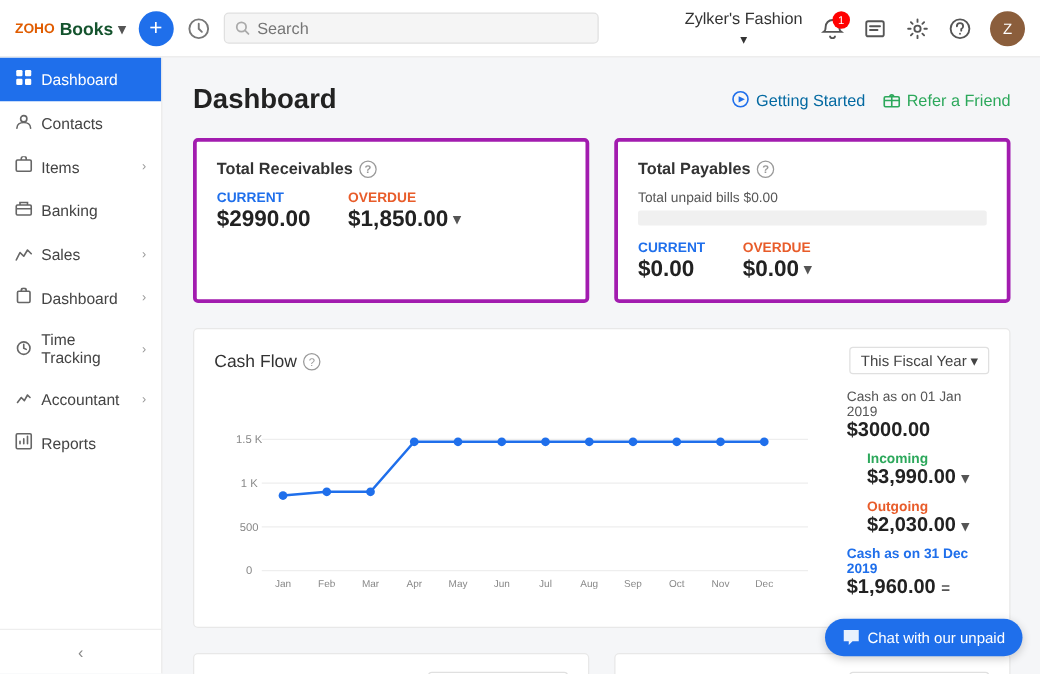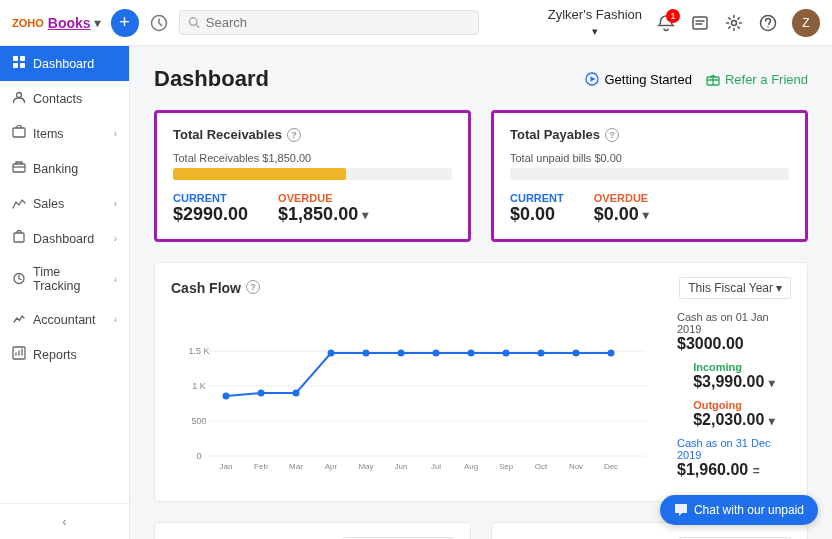--- a/index.html
+++ b/index.html
@@ -28,21 +28,21 @@
     .si-icon { font-size: 14px; color: #666; flex-shrink: 0; }
     .si-label { font-size: 12.5px; }
     .si-arrow { margin-left: auto; font-size: 10px; color: #999; }
     .sidebar-collapse { margin-top: auto; padding: 10px; display: flex; justify-content: center; cursor: pointer; color: #888; border-top: 1px solid #eee; }
 
     
     .content { flex: 1; overflow-y: auto; padding: 20px 24px; }
     .page-header { display: flex; align-items: center; margin-bottom: 18px; }
     .page-title { font-size: 22px; font-weight: 600; color: #222; flex: 1; }
     .header-actions { display: flex; align-items: center; gap: 14px; }
-    .header-link { display: flex; align-items: center; gap: 5px; color: #000000; font-size: 13px; cursor: pointer; }
+    .header-link { display: flex; align-items: center; gap: 5px; color: #0369a1; font-size: 13px; cursor: pointer; }
     .header-link-green { color: #2ca85b; }
 
     
     .cards-row { display: flex; gap: 20px; margin-bottom: 20px; }
     .card { background: #fff; border: 3px solid #a21caf; border-radius: 4px; padding: 14px 16px; flex: 1; }
     .card-title { font-size: 13px; font-weight: 600; color: #333; display: flex; align-items: center; gap: 5px; margin-bottom: 10px; }
     .info-icon { width: 14px; height: 14px; border-radius: 50%; border: 1.5px solid #999; display: inline-flex; align-items: center; justify-content: center; font-size: 9px; color: #999; }
     .receivables-bar-container { margin-bottom: 12px; }
     .bar-label { font-size: 11px; color: #555; margin-bottom: 4px; }
     .bar-track { height: 12px; background: #f0f0f0; border-radius: 2px; overflow: hidden; }
@@ -52,48 +52,48 @@
     .amount-block { }
     .amount-label { font-size: 11px; font-weight: 600; }
     .amount-label.current { color: #1f6feb; }
     .amount-label.overdue { color: #e85c2a; }
     .amount-value { font-size: 18px; font-weight: 600; color: #222; display: flex; align-items: center; gap: 4px; }
     .amount-dropdown { font-size: 12px; color: #555; cursor: pointer; }
 
     
     .cash-flow-card { background: #fff; border: 1px solid #e8e8e8; border-radius: 4px; padding: 14px 16px; margin-bottom: 20px; }
     .card-header-row { display: flex; align-items: center; margin-bottom: 12px; }
-    .card-section-title { font-size: 14px; font-weight: 700; color: #333; display: flex; align-items: flex-start; gap: 5px; flex: 1; }
+    .card-section-title { font-size: 14px; font-weight: 400; color: #333; display: flex; align-items: flex-end; gap: 5px; flex: 1; }
     .filter-select { display: flex; align-items: center; gap: 3px; font-size: 12px; color: #444; cursor: pointer; border: 1px solid #e0e0e0; border-radius: 3px; padding: 3px 8px; background: #fff; }
     .cash-flow-body { display: flex; gap: 0; }
     .chart-area { flex: 1; position: relative; }
     .chart-labels-right { width: 130px; padding-left: 16px; display: flex; flex-direction: column; justify-content: space-between; font-size: 12px; align-items: center; }
     .chart-label-item { margin-bottom: 8px; }
     .chart-label-desc { color: #555; font-size: 11px; }
     .chart-label-val { font-size: 16px; font-weight: 600; color: #222; }
     .chart-label-incoming { color: #2ca85b; font-size: 11px; font-weight: 600; }
     .chart-label-outgoing { color: #e85c2a; font-size: 11px; font-weight: 600; }
-    .chart-label-blue { color: #1f6feb; font-size: 11px; font-weight: 400; cursor: pointer; }
+    .chart-label-blue { color: #1f6feb; font-size: 11px; font-weight: 700; cursor: pointer; }
 
     
     .bottom-cards-row { display: flex; gap: 20px; }
     .bottom-card { background: #fff; border: 1px solid #e8e8e8; border-radius: 4px; padding: 14px 16px; flex: 1; min-height: 90px; }
 
     .chat-btn { position: fixed; bottom: 14px; right: 14px; background: #1f6feb; color: #fff; border-radius: 20px; padding: 8px 14px; display: flex; align-items: center; gap: 6px; font-size: 12px; cursor: pointer; box-shadow: 0 2px 8px rgba(0,0,0,0.2); }
 
     
     .svg-chart { width: 100%; height: 160px; }
   </style>
 </head>
 <body>
 
 <div class="top-nav">
   <div class="logo">
     <span style="color:#e05c00; font-size:11px; font-weight:700;">ZOHO</span>
-    <span style="color:#a21caf; font-size:14px; font-weight:700;text-decoration:underline;">Books</span>
+    <span style="color:#14532d; font-size:14px; font-weight:700;">Books</span>
     <span style="color:#555; font-size:12px;">▾</span>
   </div>
   <div class="add-btn">+</div>
   <div class="nav-icon" style="font-size:16px; color:#777;">
     <svg width="18" height="18" viewBox="0 0 18 18" fill="none">
         <circle cx="9" cy="9" r="7.5" stroke="#777" stroke-width="1.5"></circle>
         <path d="M9 5v4l2.5 2.5" stroke="#777" stroke-width="1.5" stroke-linecap="round"></path>
       </svg>
   </div>
   <div class="search-bar">
@@ -254,26 +254,20 @@
         </div>
       </div>
     </div>
 
     <div class="cards-row">
 
       <div class="card">
         <div class="card-title">
           <span>Total Receivables</span>
           <span class="info-icon">?</span>
-        </div>
-        <div class="receivables-bar-container">
-          <div class="bar-label">Total Receivables $1,850.00</div>
-          <div class="bar-track">
-            <div class="bar-fill-yellow" style="width: 62%;"></div>
-          </div>
         </div>
         <div class="amounts-row">
           <div class="amount-block">
             <div class="amount-label current">CURRENT</div>
             <div class="amount-value">
               <span>$2990.00</span>
             </div>
           </div>
           <div class="amount-block">
             <div class="amount-label overdue">OVERDUE</div>

